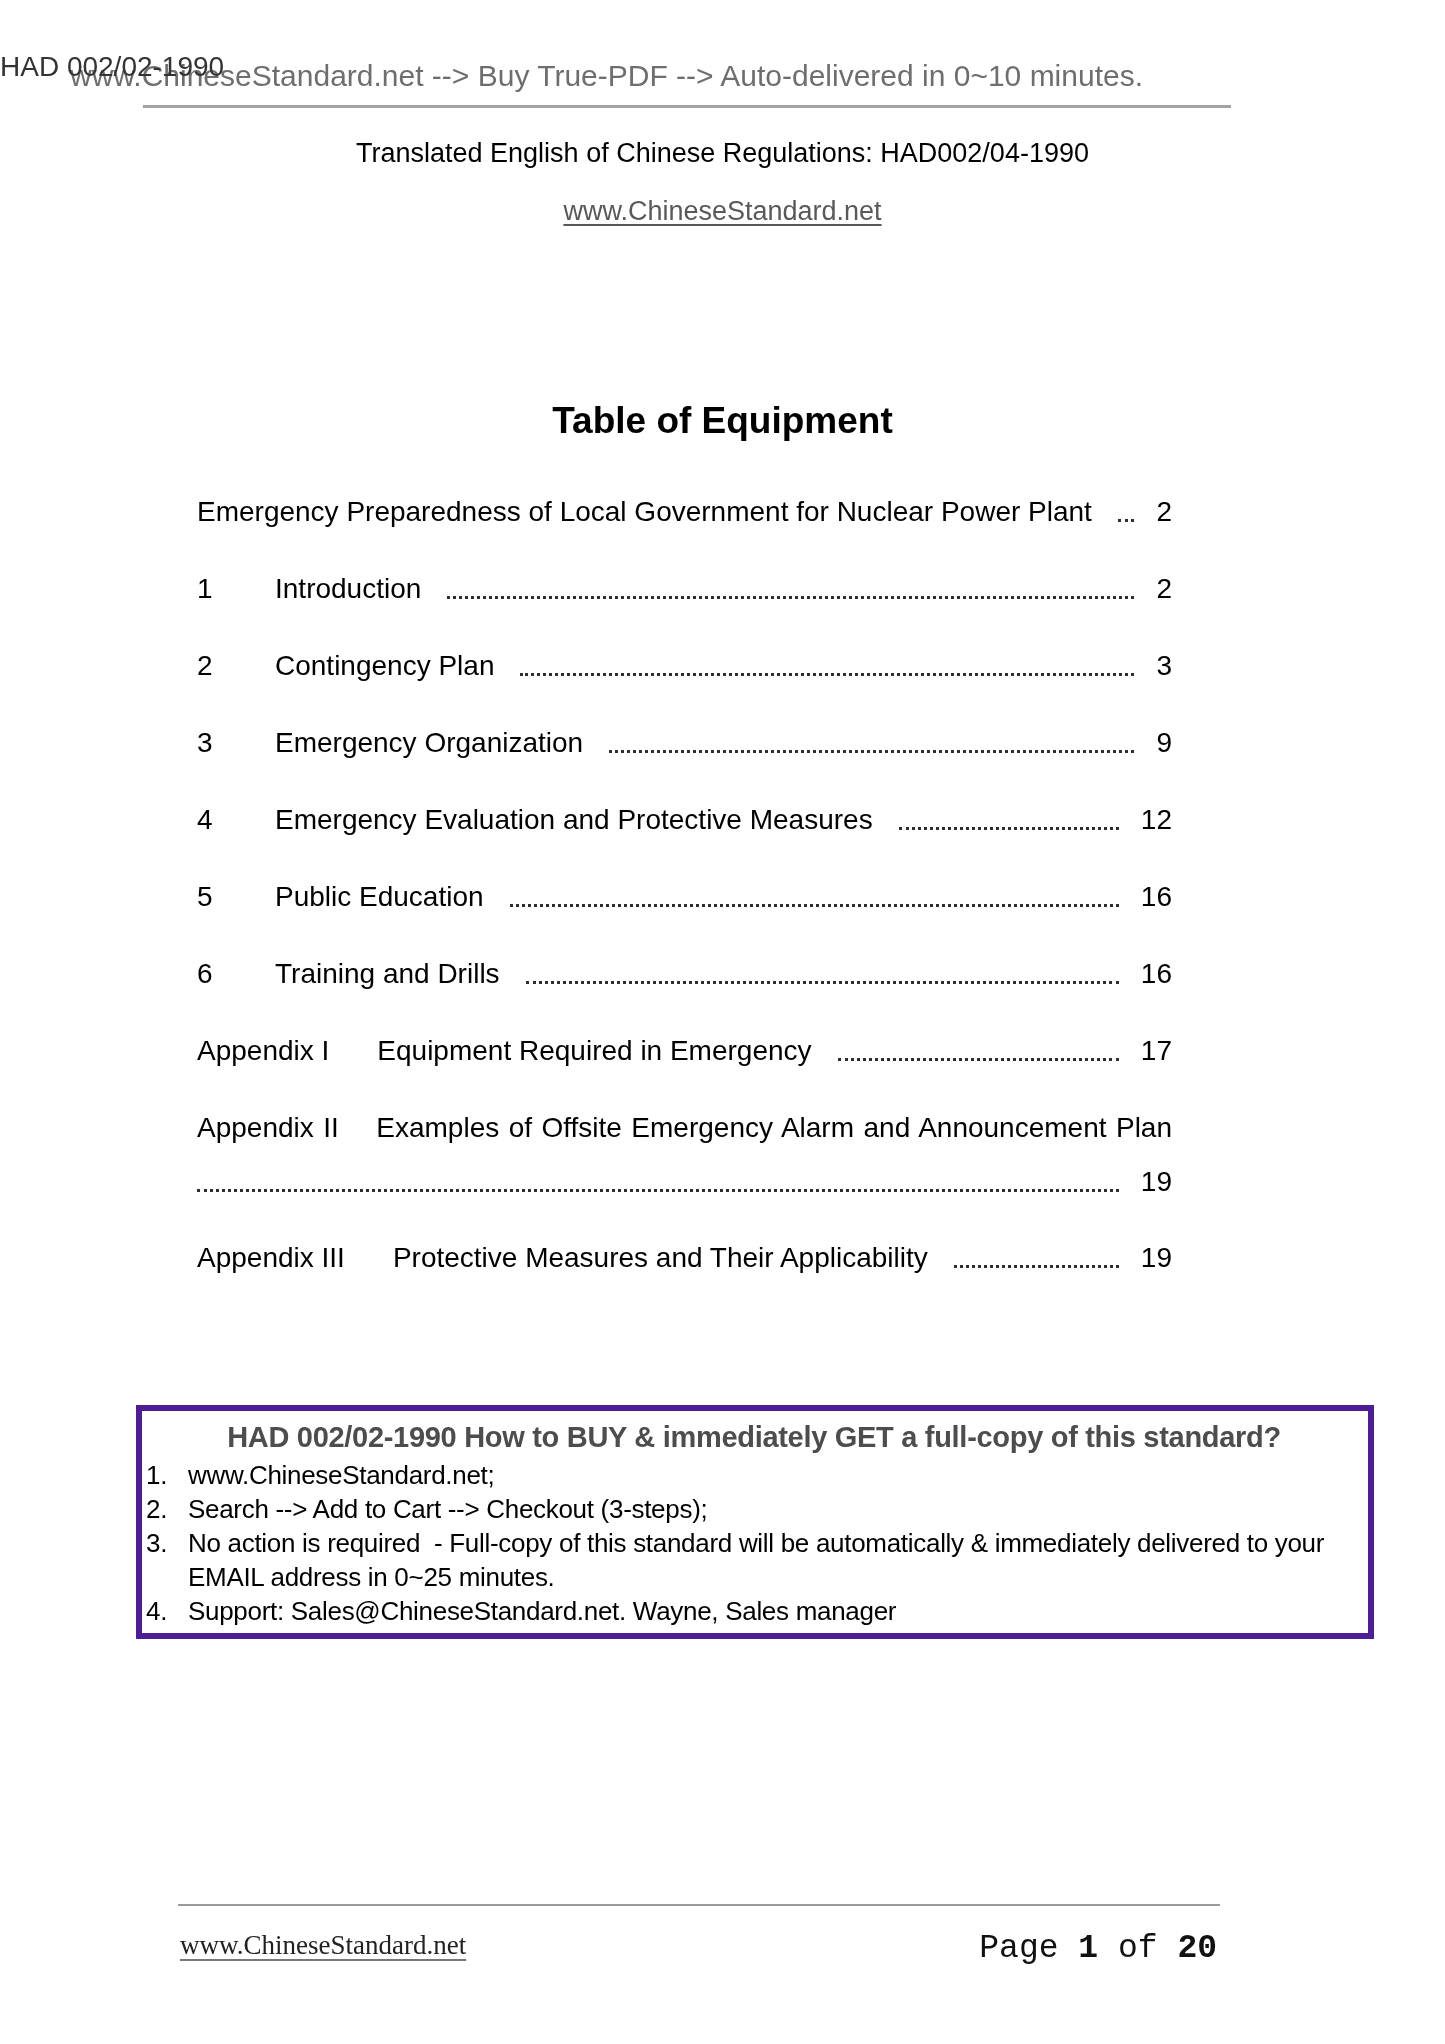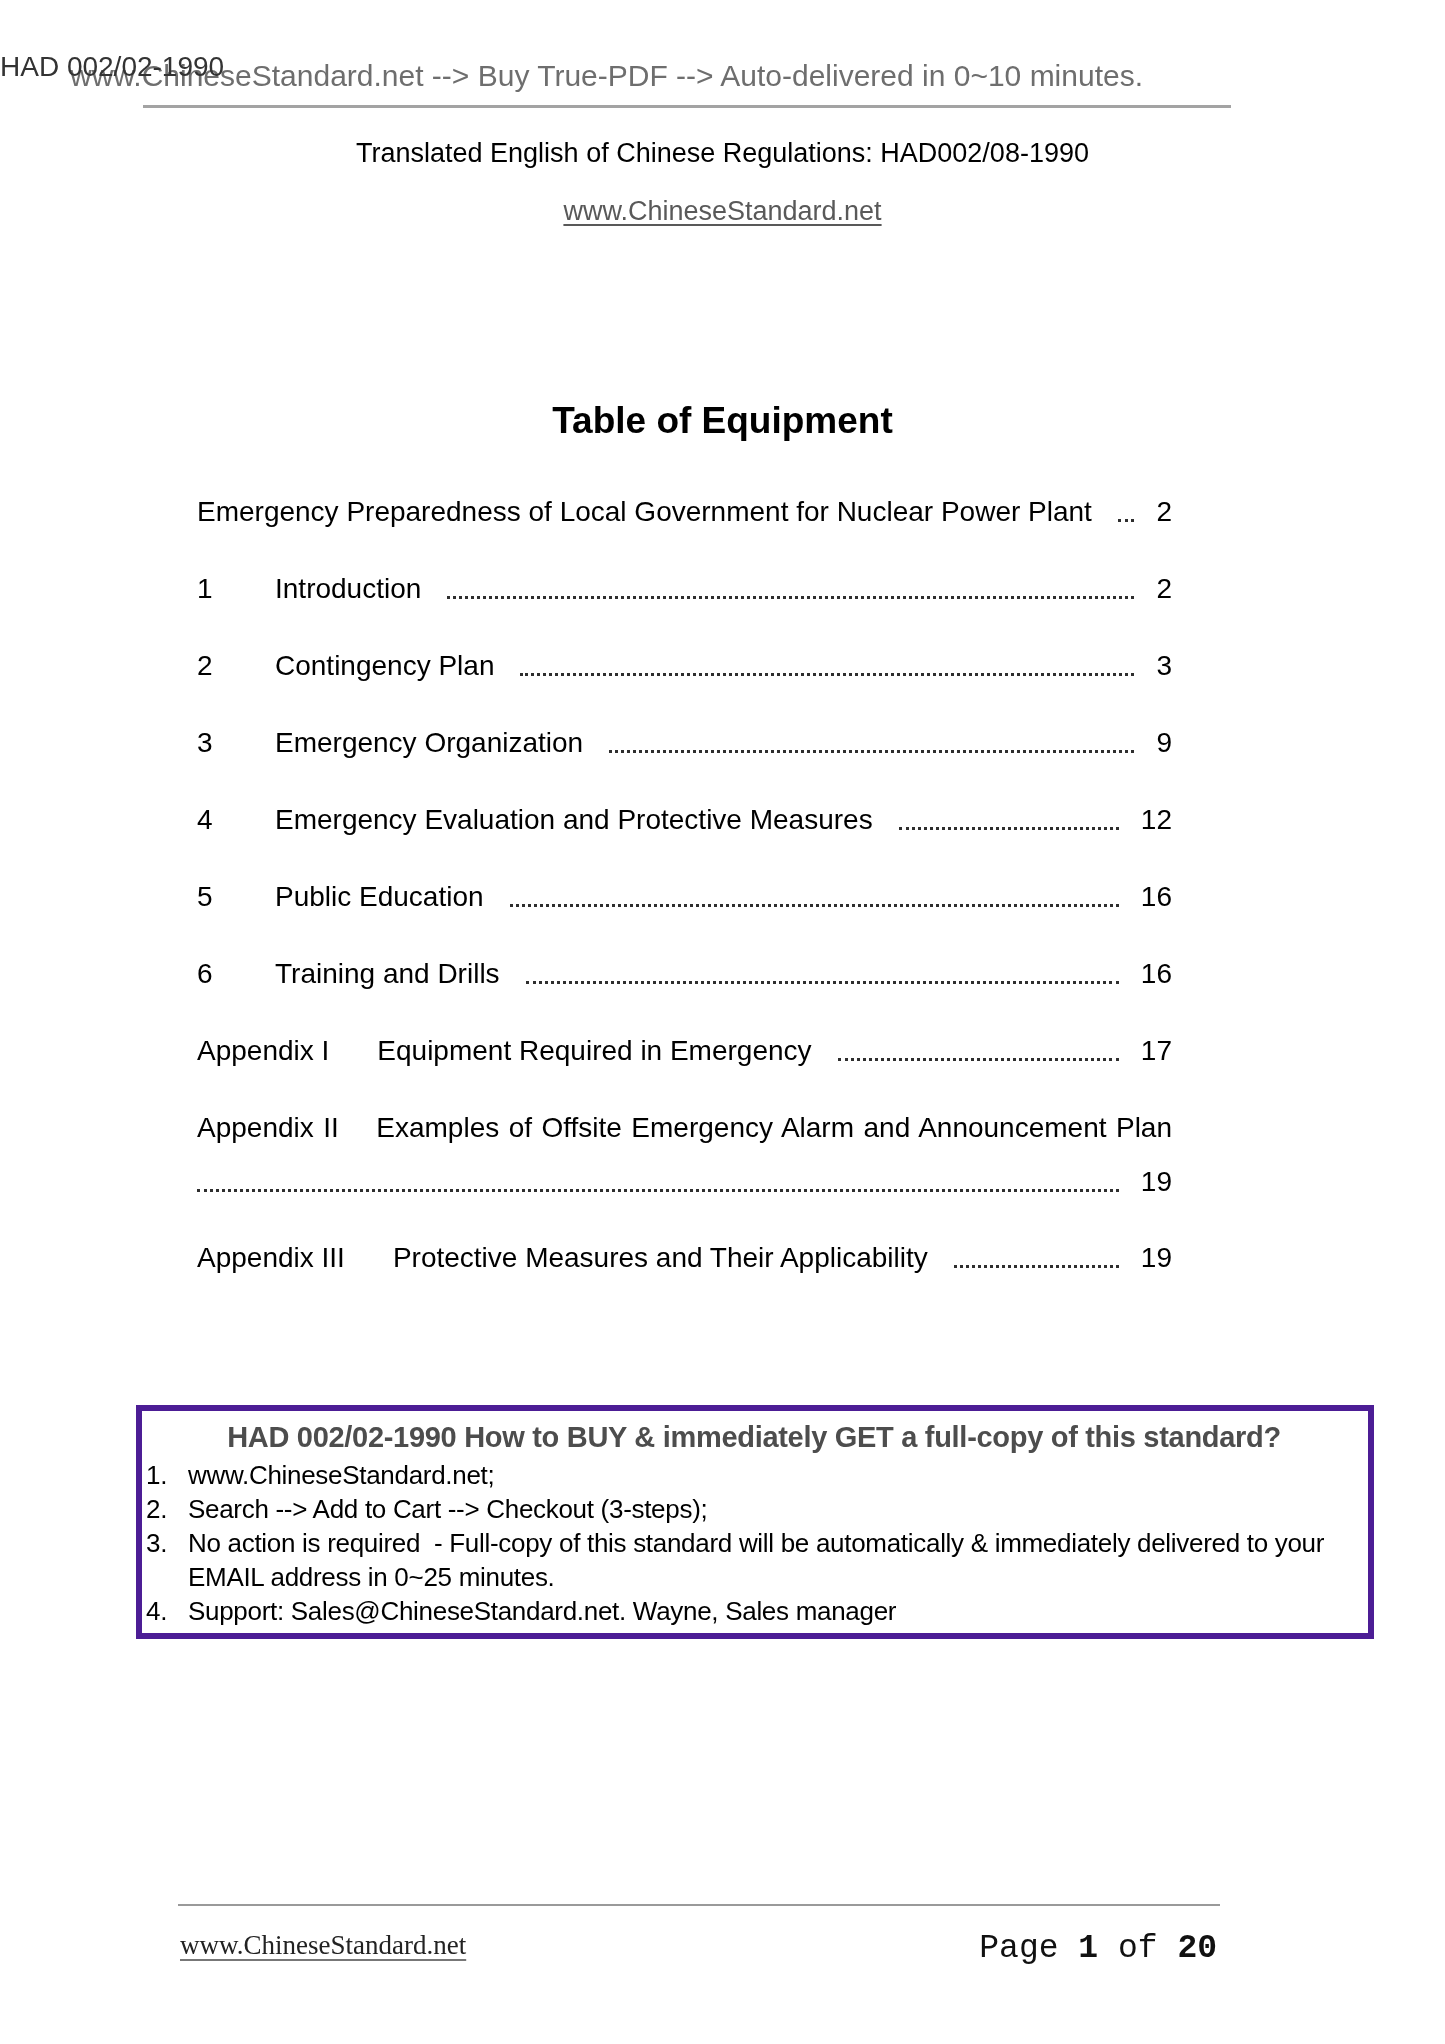--- a/index.html
+++ b/index.html
@@ -105,21 +105,21 @@
 </style>
 </head>
 <body>
 
 <div class="page">
 
   <div class="banner">www.ChineseStandard.net --&gt; Buy True-PDF --&gt; Auto-delivered in 0~10 minutes.</div>
   <div class="overlay-code">HAD 002/02-1990</div>
   <div class="header-rule"></div>
 
-  <div class="subtitle">Translated English of Chinese Regulations: HAD002/08-1990</div>
+  <div class="subtitle">Translated English of Chinese Regulations: HAD002/04-1990</div>
 
   <div class="link-line www-link">
     <span class="link-text">www.ChineseStandard.net</span>
   </div>
 
   <div class="toc-title">Table of Equipment</div>
 
   <div class="toc">
 
     <div class="toc-row">

